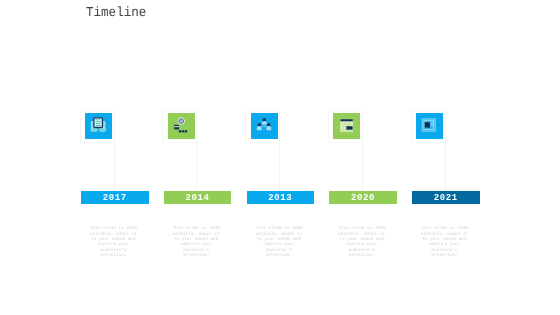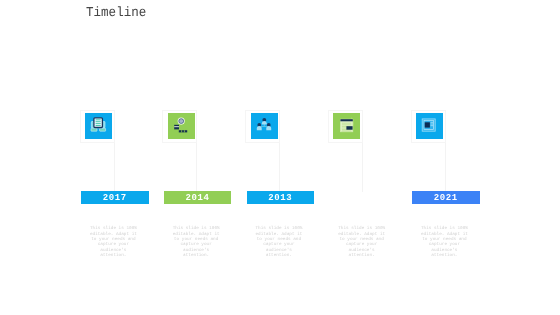--- a/index.html
+++ b/index.html
@@ -115,35 +115,38 @@
             <path d="M18.6 4.6 q3.1 5.2 0.2 12.4" stroke="#a9dc6d" stroke-width="1" fill="none"></path>
             <rect x="7.4" y="6.2" width="12.4" height="12.6" fill="#e2f2cb" stroke="#d2eaae" stroke-width="0.7"></rect>
             <rect x="7.4" y="6.2" width="12.4" height="2.1" fill="#14304f"></rect>
             <path d="M8.8 10.2 L18.4 10.2 M8.8 11.8 L18.4 11.8 M8.8 13.4 L18.4 13.4 M8.8 15 L18.4 15 M8.8 16.6 L18.4 16.6 M8.8 18 L18.4 18" stroke="#aed97a" stroke-width="0.6"></path>
             <rect x="13.4" y="13.2" width="6.2" height="3.5" fill="#14304f"></rect>
           </g>
         </svg>
       </div>
     </div>
     <div class="vline"></div>
+    <div class="bar" style="background:#92CE55">
+      <div class="baryear">2020</div>
+    </div>
     <div class="desc">This slide is 100% editable. Adapt it to your needs and capture your audience's attention.</div>
   </div>
 
   <div class="item" style="left:412px">
     <div class="card">
       <div class="iconbox" style="background:#0AA8EC">
         <svg viewBox="0 0 27 26" width="27" height="26">
           <g>
             <rect x="6.2" y="5.9" width="13" height="12.3" fill="#35b6ef" stroke="#96dcf7" stroke-width="0.85"></rect>
             <rect x="8" y="7.6" width="9.6" height="8.8" fill="#2eb2ee" stroke="#b7e6fa" stroke-width="0.7"></rect>
             <rect x="8.7" y="9.3" width="5.2" height="5.3" fill="#0c2d55"></rect>
             <path d="M14.5 9.3 L17.2 9.3 M14.5 11 L17.2 11 M14.5 12.7 L17.2 12.7" stroke="#bfe9fb" stroke-width="0.7"></path>
           </g>
         </svg>
       </div>
     </div>
     <div class="vline"></div>
-    <div class="bar" style="background:#3b82f6">
+    <div class="bar" style="background:#0369a1">
       <div class="baryear">2021</div>
     </div>
     <div class="desc">This slide is 100% editable. Adapt it to your needs and capture your audience's attention.</div>
   </div>
 </div>
 
 </body></html>

